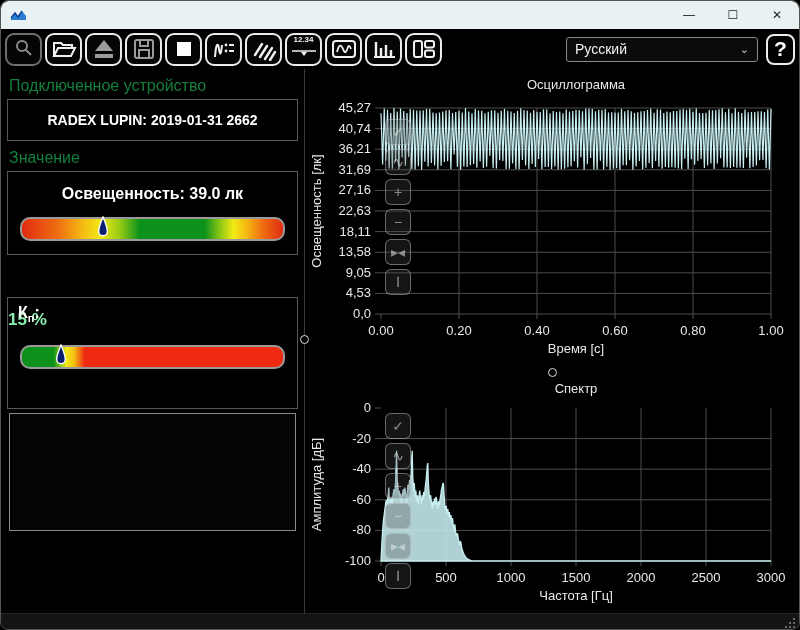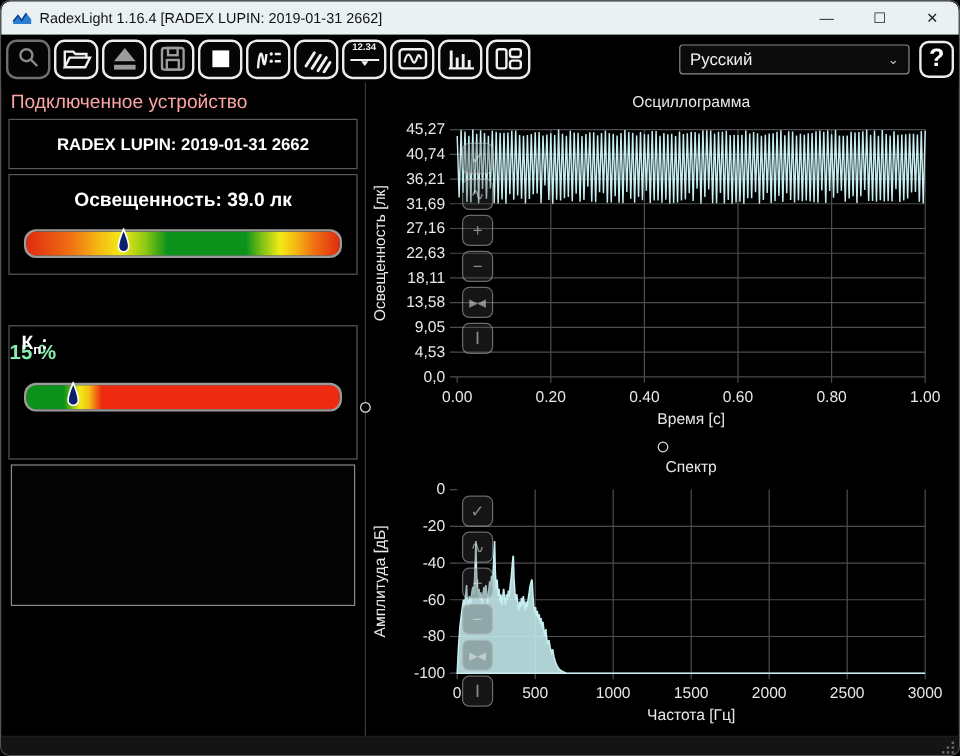--- a/index.html
+++ b/index.html
@@ -22,21 +22,21 @@
   .toolbar-spacer{flex:1;}
   .lang-select{width:192px;height:25px;border:1px solid #8a8a8a;border-radius:3px;background:#0b0b0b;
                color:#f2f2f2;font-size:14px;display:flex;align-items:center;padding:0 8px;box-sizing:border-box;margin-right:8px;}
   .lang-select .chev{margin-left:auto;color:#cfcfcf;font-size:11px;}
   .help-btn{width:29px;height:31px;border:2px solid #ececec;border-radius:8px;color:#fff;
             font-size:21px;font-weight:bold;display:flex;align-items:center;justify-content:center;box-sizing:border-box;}
   
   .content{display:flex;height:544px;position:relative;}
   .left-panel{width:304px;border-right:1px solid #3a3a3a;box-sizing:border-box;position:relative;}
   .charts{flex:1;position:relative;}
-  .section-header{color:#fca5a5;font-size:16px;padding-left:8px;margin-top:8px;}
+  .section-header{color:#15803d;font-size:16px;padding-left:8px;margin-top:8px;}
   .panel-box{border:1px solid #585858;margin:4px 6px 0 6px;position:relative;background:#000;}
   .device-box{height:40px;display:flex;align-items:center;justify-content:center;}
   .device-text{color:#ffffff;font-weight:bold;font-size:14px;}
   .value-box{height:82px;}
   .value-reading{color:#fff;font-weight:bold;font-size:16px;text-align:center;margin-top:13px;}
   .scale-bar{position:relative;height:20px;margin:14px 12px 0 12px;border:2px solid #9a9a9a;
              border-radius:10px;}
   .scale-marker{position:absolute;top:-3px;width:13px;height:24px;transform:translateX(-50%);}
   .pulse-box{height:110px;margin-top:42px;}
   .kp-label{position:absolute;left:10px;top:6px;color:#fff;font-weight:bold;font-size:16px;}
@@ -71,21 +71,20 @@
 </head>
 <body>
 
 <div class="window">
 
   <div class="titlebar">
     <svg class="app-icon" viewBox="0 0 17 15">
       <path d="M1 10 L5 5 L8 9 L12 3 L16 8 L16 12 L1 12 Z" fill="#2b7cd3"></path>
       <path d="M1 10 L5 5 L8 9 L12 3" fill="none" stroke="#0b3d91" stroke-width="1.4"></path>
     </svg>
-    <span class="title-text">RadexLight 1.16.4 [RADEX LUPIN: 2019-01-31 2662]</span>
     <div class="win-controls">
       <div class="win-btn">—</div>
       <div class="win-btn">☐</div>
       <div class="win-btn">✕</div>
     </div>
   </div>
 
   <div class="toolbar">
     <div class="tbtn dim">
       <svg width="24" height="24" viewBox="0 0 24 24">
@@ -176,20 +175,21 @@
   </div>
 
   <div class="content">
 
     <div class="left-panel">
       <div class="section-header">Подключенное устройство</div>
       <div class="panel-box device-box">
         <span class="device-text">RADEX LUPIN: 2019-01-31 2662</span>
       </div>
 
+      <div class="section-header">Значение</div>
       <div class="panel-box value-box">
         <div class="value-reading">Освещенность: 39.0 лк</div>
         <div class="scale-bar" style="background: linear-gradient(90deg, rgb(224, 43, 16) 0%, rgb(239, 112, 17) 14%, rgb(245, 184, 19) 23%, rgb(242, 234, 21) 30%, rgb(143, 200, 20) 38%, rgb(12, 146, 27) 45%, rgb(12, 146, 27) 70%, rgb(143, 200, 20) 76%, rgb(242, 234, 21) 81%, rgb(245, 184, 19) 86%, rgb(239, 112, 17) 92%, rgb(224, 43, 16) 100%);">
           <div class="scale-marker" style="left: 31%;">
             <svg width="13" height="24" viewBox="0 0 13 24">
               <path d="M6.5 1 C6.5 1 2.2 11 2.2 15.5 a4.3 4.3 0 0 0 8.6 0 C10.8 11 6.5 1 6.5 1 Z" fill="#0a1f6e" stroke="#ffffff" stroke-width="1.4"></path>
             </svg>
           </div>
         </div>
       </div>

